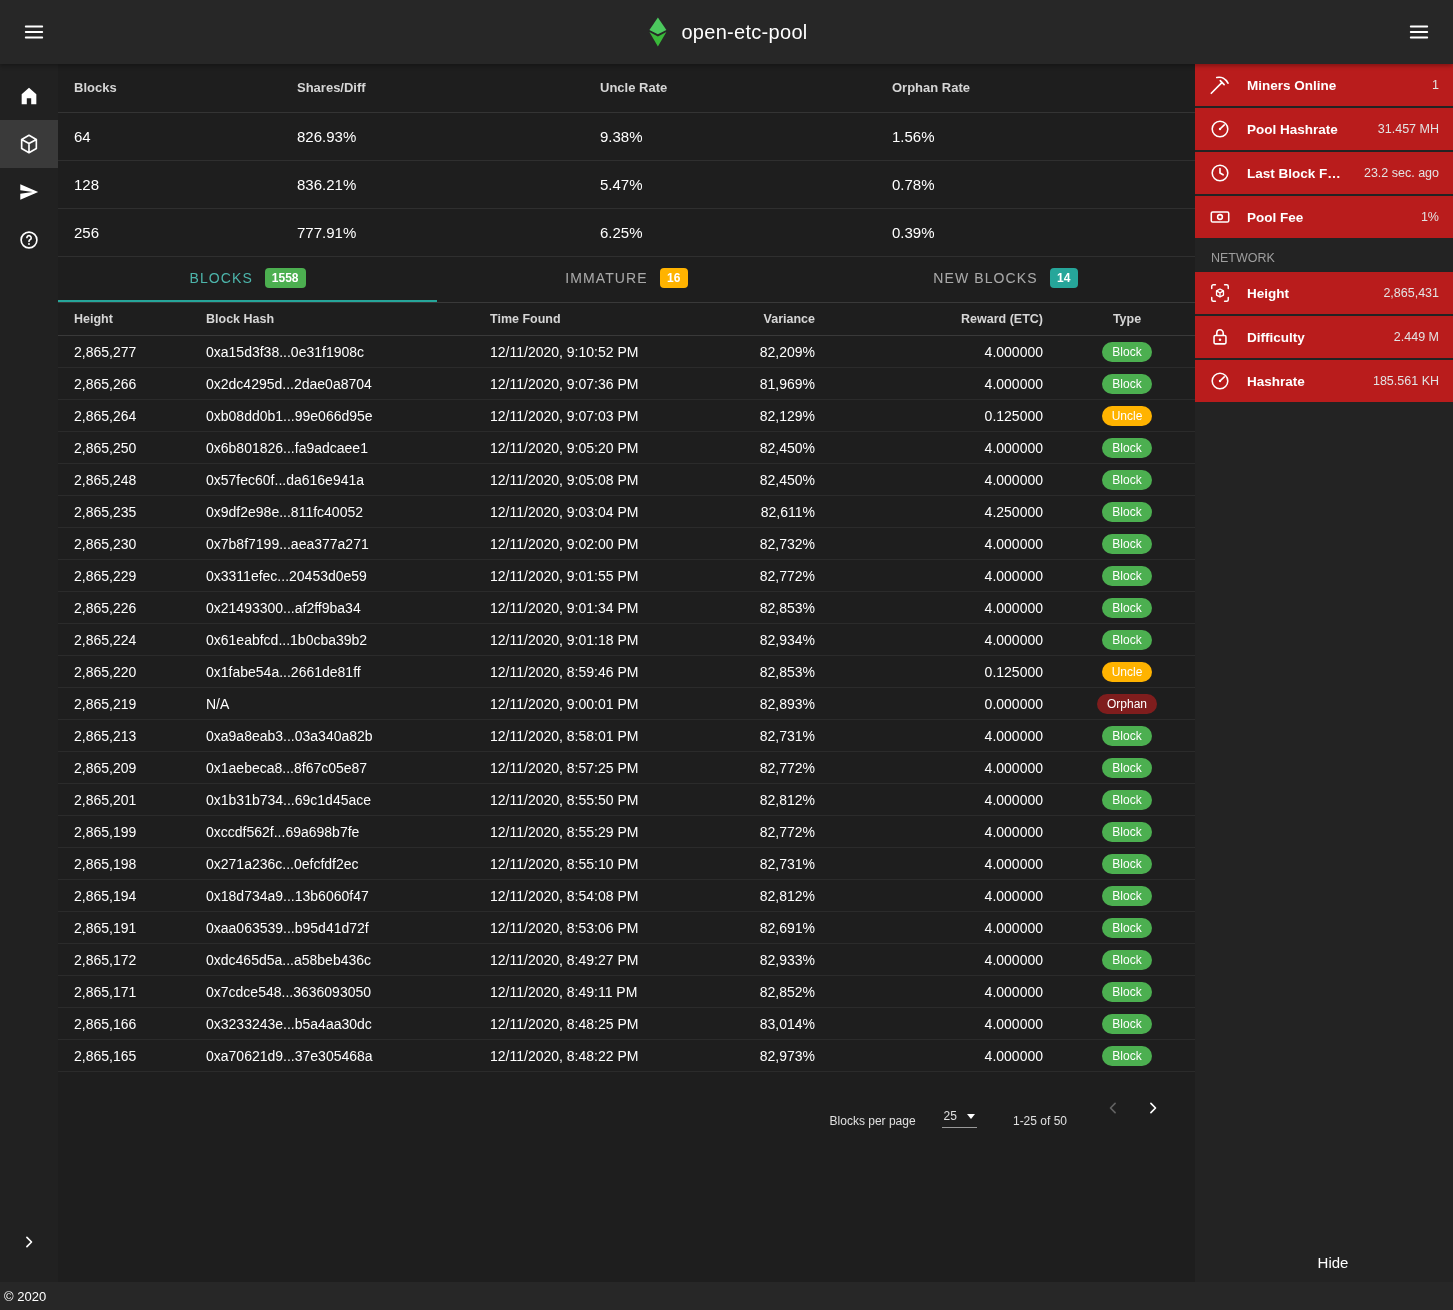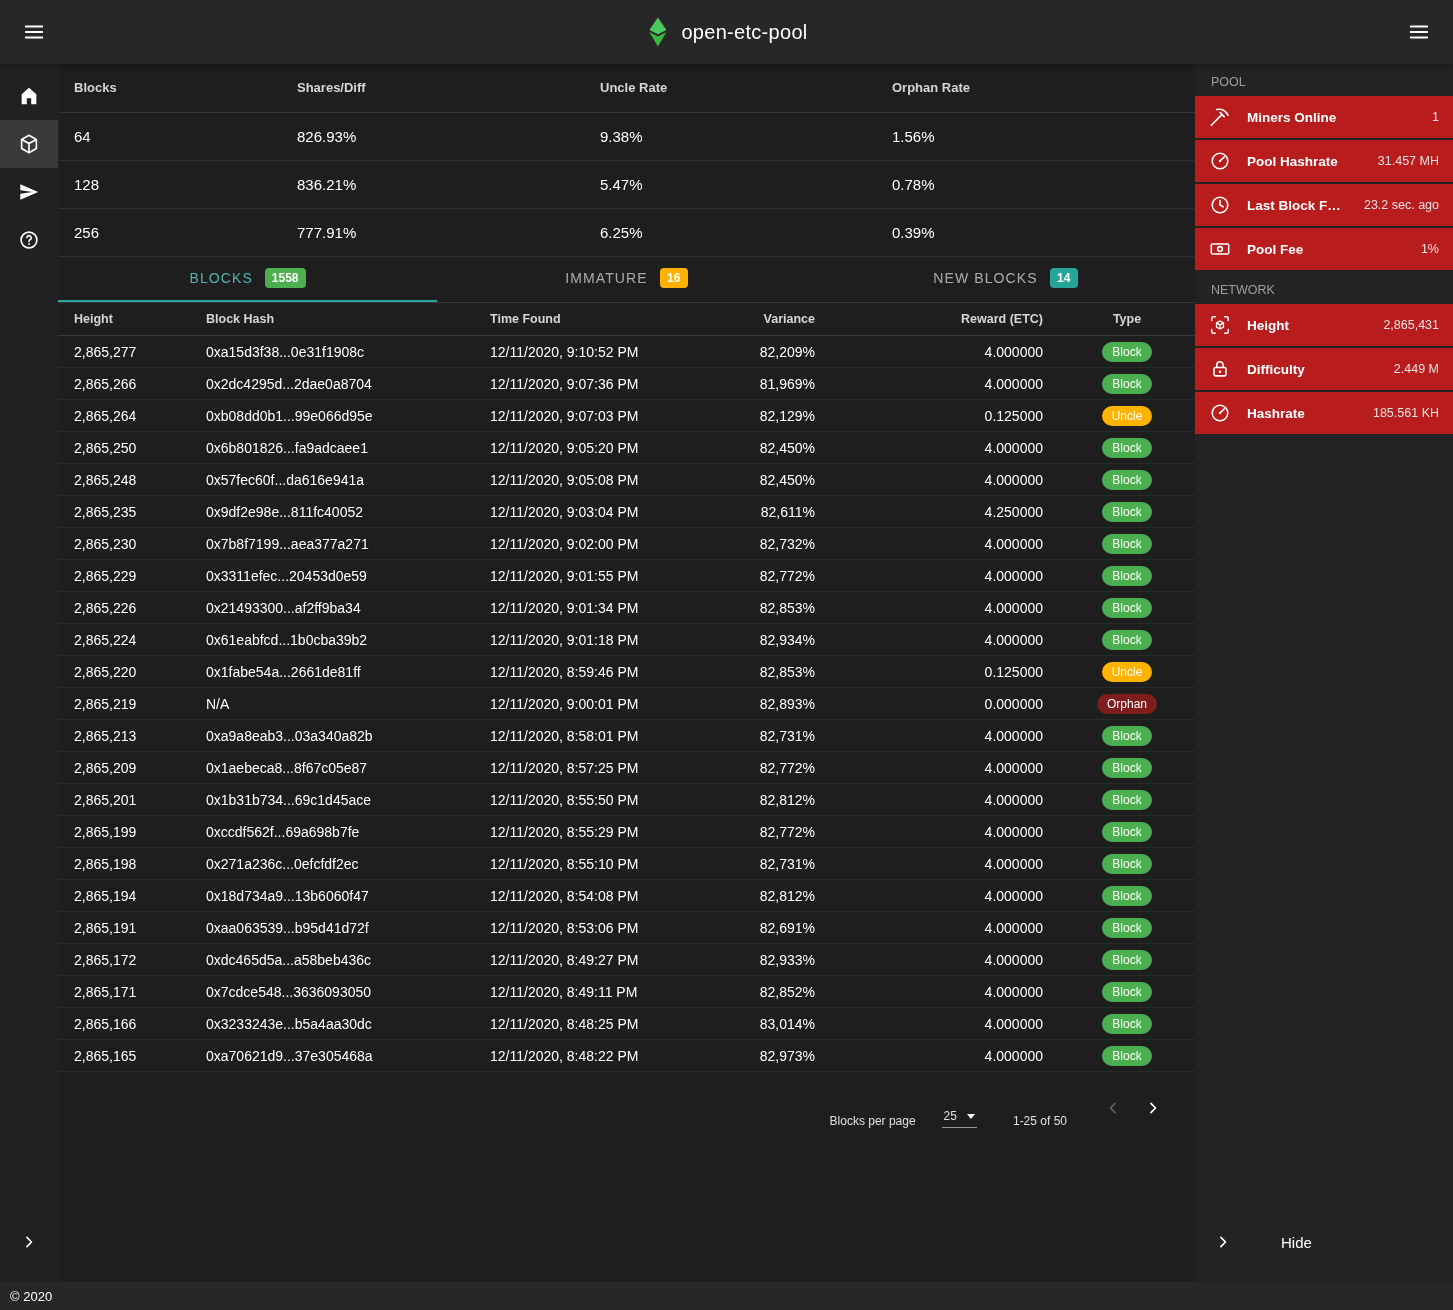--- a/index.html
+++ b/index.html
@@ -167,31 +167,31 @@
     height: 42px; margin-bottom: 2px;
     background: #b91c1c;
     display: flex; align-items: center;
     padding: 0 14px; gap: 16px;
   }
   .pi-label { flex: 1; font-size: 13.5px; font-weight: bold; color: #fff; white-space: nowrap; overflow: hidden; text-overflow: ellipsis; }
   .pi-value { font-size: 12.5px; color: #e3e3e3; white-space: nowrap; }
   .panel-spacer { flex: 1; }
   .hide-row {
     height: 48px; margin-bottom: 16px;
-    display: flex; align-items: center; gap: 48px;
+    display: flex; align-items: center; gap: 36px;
     padding-left: 18px;
-    cursor: pointer; font-size: 15px;
+    cursor: pointer; font-size: 15px; flex-direction: column;
   }
 
   
   .footer {
     flex: 0 0 28px; height: 28px;
     background: #272727;
     display: flex; align-items: center;
-    padding-left: 10px;
+    padding-left: 4px;
     font-size: 13px; color: #fff;
     z-index: 6;
     text-align: right;
   }
 
   svg.ic { display: block; }
 </style>
 </head>
 <body>
 
@@ -573,21 +573,20 @@
           <svg class="ic" width="20" height="20" viewBox="0 0 24 24">
             <path d="M9.5 6.5 L15 12 L9.5 17.5" stroke="#fff" stroke-width="2" fill="none" stroke-linecap="round" stroke-linejoin="round"></path>
           </svg>
         </button>
       </div>
 
       <div class="content-filler"></div>
     </main>
 
     <aside class="right-panel">
-      <div class="section-label">POOL</div>
 
       <div class="panel-item">
         <svg class="ic" width="22" height="22" viewBox="0 0 24 24">
           <path d="M2.5 21 L14 9.5" stroke="#fff" stroke-width="1.8" fill="none" stroke-linecap="round"></path>
           <path d="M8.5 3.8 C13.5 2.6 18.3 5.2 20.7 10" stroke="#fff" stroke-width="1.8" fill="none" stroke-linecap="round"></path>
           <path d="M12.3 7.3 L16.5 11.5" stroke="#fff" stroke-width="1.8" fill="none" stroke-linecap="round"></path>
         </svg>
         <span class="pi-label">Miners Online</span>
         <span class="pi-value">1</span>
       </div>

